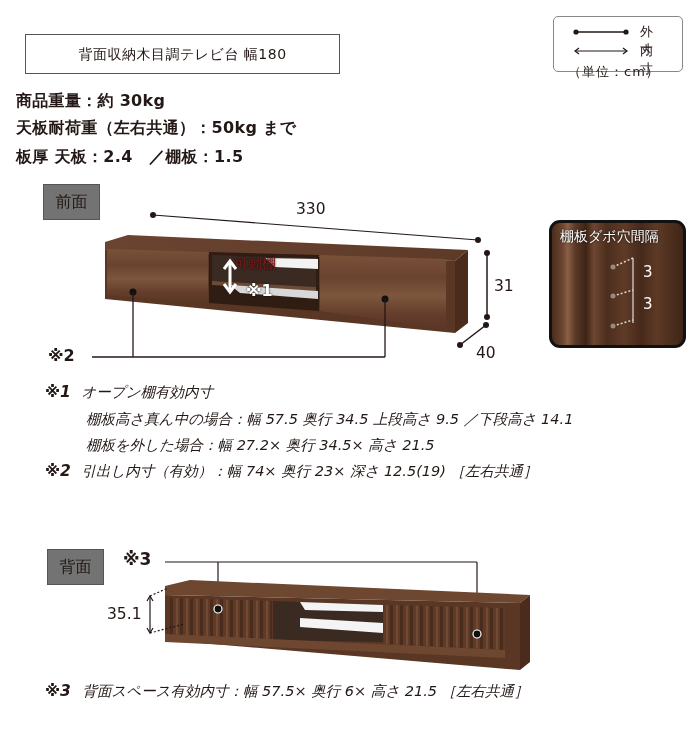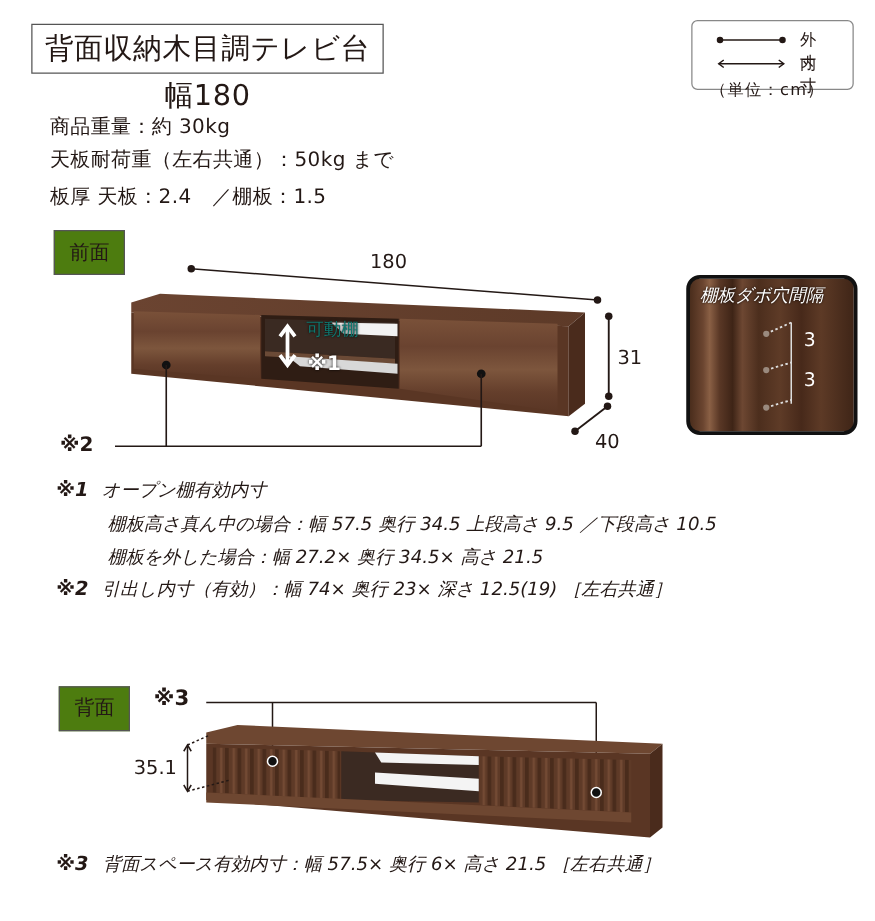--- a/index.html
+++ b/index.html
@@ -1,35 +1,35 @@
 <!DOCTYPE html>
 <html><head>
 <meta charset="utf-8">
 <style>
   html, body { margin: 0; padding: 0; background: #ffffff; }
   body { width: 700px; height: 737px; position: relative; overflow: hidden;
          font-family: "DejaVu Sans", sans-serif; color: #231815; }
   .abs { position: absolute; }
-  .title-box { left: 25px; top: 19px; width: 282px; height: 40px; border: 1.3px solid #555;
-               box-sizing: border-box; font-size: 23px; line-height: 38px; text-align: center; letter-spacing: 0.5px; }
+  .title-box { left: 25px; top: 34px; width: 315px; height: 40px; border: 1.3px solid #555;
+               box-sizing: border-box; font-size: 14px; line-height: 38px; text-align: center; letter-spacing: 0.5px; }
   .legend { left: 553px; top: 16px; width: 130px; height: 56px; border: 1.5px solid #888;
             border-radius: 5px; box-sizing: border-box; font-size: 13px; }
   .legend .row { position: absolute; left: 18px; width: 105px; height: 18px; }
   .legend .row1 { top: 6px; } .legend .row2 { top: 25px; }
   .legend .row .lbl { position: absolute; left: 68px; top: 0; letter-spacing: 6px; }
   .legend .unit { position: absolute; left: 14px; top: 46px; letter-spacing: 1px; }
-  .spec { left: 40px; font-size: 16px; letter-spacing: 0.3px; }
-  .tag-box { border: 1.3px solid #555; box-sizing: border-box; font-size: 16px; text-align: center; background: #4d7c0f; }
+  .spec { left: 16px; font-size: 16px; letter-spacing: 0.3px; font-weight: bold; }
+  .tag-box { border: 1.3px solid #555; box-sizing: border-box; font-size: 16px; text-align: center; background: #737373; }
   .note { font-size: 14.5px; white-space: nowrap; font-style: italic; }
   .note b { font-weight: bold; font-size: 15.5px; }
   .dim { font-size: 15.5px; }
   .wood-inset { left: 549px; top: 220px; width: 137px; height: 128px; border: 3px solid #111; border-radius: 11px;
                 box-sizing: border-box; overflow: hidden;
                 background: linear-gradient(90deg,#4a2d1c 0%,#6b4530 8%,#8a6045 12%,#5a3826 18%,#3e2416 26%,#6d4732 32%,#4c2e1d 42%,#5e3b27 55%,#47291a 68%,#5d3a26 80%,#3f2517 100%); }
-  .wood-inset .ttl { position: absolute; left: 8px; top: 5px; color: #fff; font-size: 14px; white-space: nowrap; text-shadow: 0 0 2px #000; font-style: italic; }
+  .wood-inset .ttl { position: absolute; left: 8px; top: 5px; color: #fff; font-size: 14px; white-space: nowrap; text-shadow: 0 0 2px #000; }
   .wood-inset .n { position: absolute; color: #fff; font-size: 15px; }
 </style>
 </head>
 <body>
 
 <div class="abs title-box">背面収納木目調テレビ台 幅180</div>
 
 <div class="abs legend">
   <div class="row row1">
     <svg width="60" height="18" style="position:absolute;left:0;top:0">
@@ -106,24 +106,24 @@
 
   <line x1="486" y1="130" x2="460" y2="150" stroke="#231815" stroke-width="1.5"></line>
   <circle cx="486" cy="130" r="3" fill="#231815"></circle>
     <circle cx="460" cy="150" r="3" fill="#231815"></circle>
 
   <line x1="133" y1="97" x2="133" y2="162" stroke="#231815" stroke-width="1.3"></line>
   <line x1="385" y1="104" x2="385" y2="162" stroke="#231815" stroke-width="1.3"></line>
   <line x1="92" y1="162" x2="385" y2="162" stroke="#231815" stroke-width="1.3"></line>
 </svg>
 
-<div class="abs dim" style="left:296px;top:200px">180</div>
+<div class="abs dim" style="left:296px;top:200px">330</div>
 <div class="abs dim" style="left:494px;top:277px">31</div>
 <div class="abs dim" style="left:476px;top:344px">40</div>
-<div class="abs" style="left:245px;top:255px;color:#0f766e;font-size:14px;text-shadow:0 0 2px #000;">可動棚</div>
+<div class="abs" style="left:234px;top:255px;color:#7f1d1d;font-size:14px;text-shadow:0 0 2px #000;">可動棚</div>
 <div class="abs" style="left:246px;top:281px;color:#fff;font-size:16px;font-weight:bold;text-shadow:0 0 2px #000;">※1</div>
 <div class="abs" style="left:48px;top:346px;font-size:16px;font-weight:bold;">※2</div>
 
 <div class="abs wood-inset">
   <div class="ttl">棚板ダボ穴間隔</div>
   <svg style="position:absolute;left:0;top:0" width="137" height="128">
     <line x1="81" y1="35" x2="81" y2="100" stroke="#ddd" stroke-width="1.2"></line>
     <line x1="61" y1="44" x2="81" y2="35" stroke="#ddd" stroke-width="1.5" stroke-dasharray="2,2"></line>
     <line x1="61" y1="73" x2="81" y2="67" stroke="#ddd" stroke-width="1.5" stroke-dasharray="2,2"></line>
     <line x1="61" y1="103" x2="81" y2="97" stroke="#ddd" stroke-width="1.5" stroke-dasharray="2,2"></line>
@@ -132,21 +132,21 @@
     <circle cx="61" cy="103" r="2.5" fill="#9a8a7e"></circle>
   </svg>
   <div class="n" style="left:91px;top:40px">3</div>
   <div class="n" style="left:91px;top:72px">3</div>
 </div>
 
 <div class="abs note" style="left:45px;top:383px">
   <b>※1</b>
   <span style="margin-left:6px">オープン棚有効内寸</span>
 </div>
-<div class="abs note" style="left:86px;top:410px">棚板高さ真ん中の場合：幅 57.5 奥行 34.5 上段高さ 9.5 ／下段高さ 10.5</div>
+<div class="abs note" style="left:86px;top:410px">棚板高さ真ん中の場合：幅 57.5 奥行 34.5 上段高さ 9.5 ／下段高さ 14.1</div>
 <div class="abs note" style="left:86px;top:436px">棚板を外した場合：幅 27.2× 奥行 34.5× 高さ 21.5</div>
 <div class="abs note" style="left:45px;top:462px">
   <b>※2</b>
   <span style="margin-left:6px">引出し内寸（有効）：幅 74× 奥行 23× 深さ 12.5(19) ［左右共通］</span>
 </div>
 
 <div class="abs tag-box" style="left:47px;top:549px;width:57px;height:36px;line-height:34px;font-family:Liberation Serif, serif;">背面</div>
 <div class="abs" style="left:123px;top:549px;font-size:17px;font-weight:bold;">※3</div>
 
 <svg class="abs" style="left:0;top:550px" width="700" height="130">

